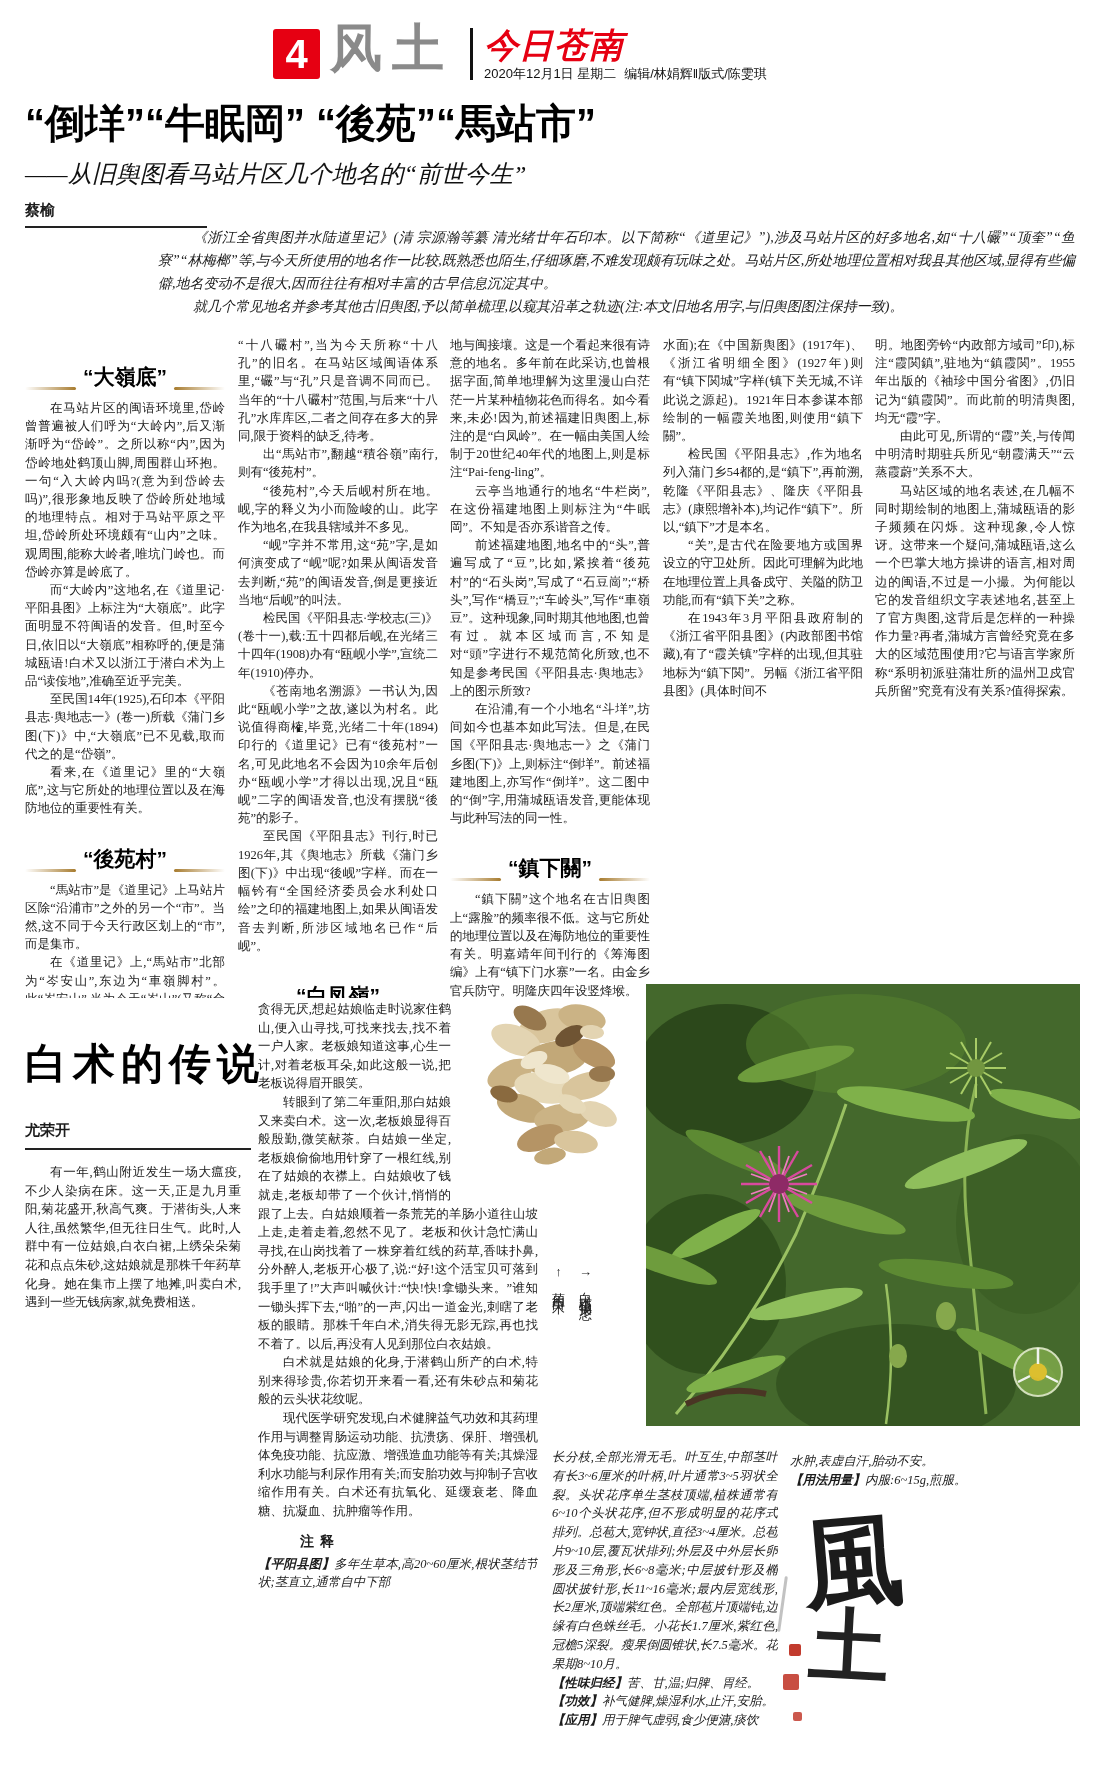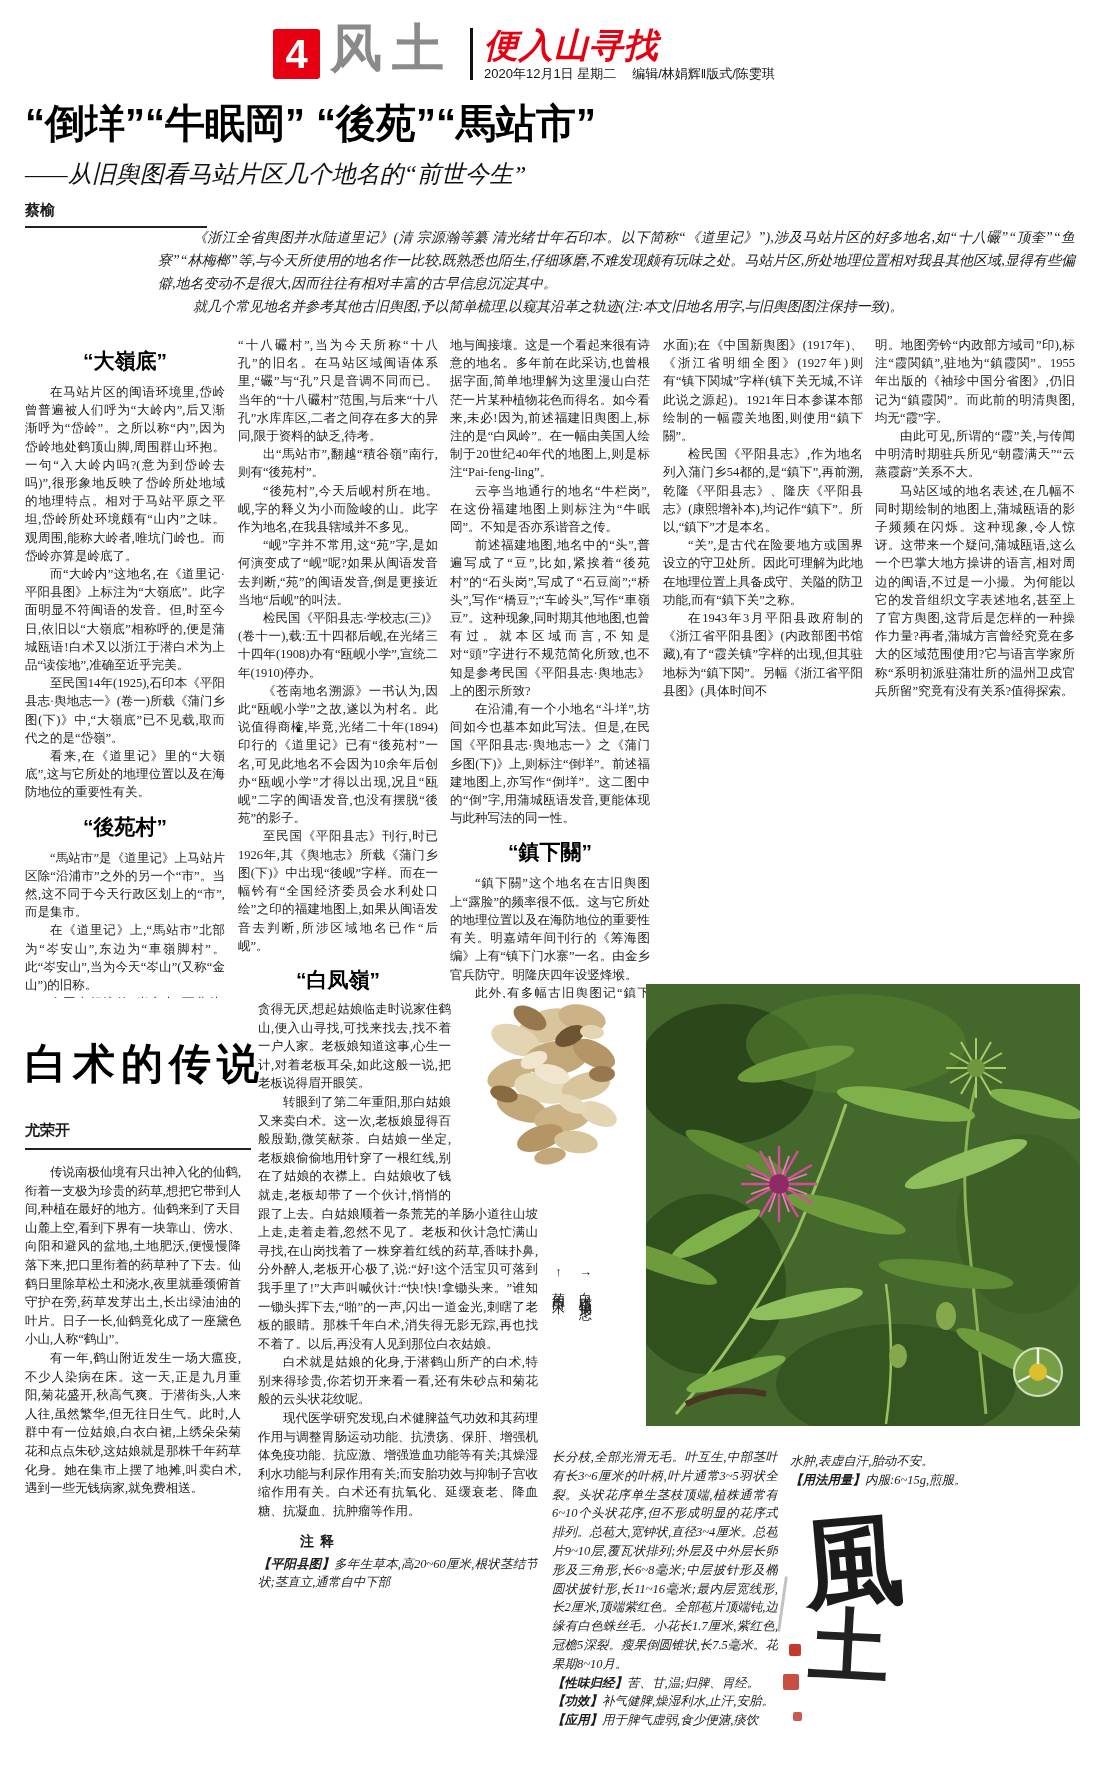--- a/index.html
+++ b/index.html
@@ -7,41 +7,41 @@
         font-family:"Liberation Serif","DejaVu Serif",serif;color:#1c1c1c;overflow:hidden;}
   
   .pagenum{position:absolute;left:273px;top:29px;width:47px;height:50px;background:#e60012;
            color:#fff;font:bold 40px/50px "Liberation Sans",sans-serif;text-align:center;border-radius:3px;}
   .secname{position:absolute;left:330px;top:18px;font:bold 52px/60px "Liberation Sans",sans-serif;
            color:#8a8a8a;letter-spacing:10px;}
   .mast-div{position:absolute;left:470px;top:28px;width:3px;height:52px;background:#111;}
   .paper{position:absolute;left:484px;top:26px;font:900 34px/38px "Liberation Sans",sans-serif;
          color:#e60012;font-style:italic;letter-spacing:1px;}
   .dateline{position:absolute;left:484px;top:66px;font:13px/16px "Liberation Sans",sans-serif;color:#111;
-            display:flex;gap:16px;white-space:nowrap;}
+            display:flex;gap:8px;white-space:nowrap;}
   
   .headline{position:absolute;left:25px;top:98px;width:620px;font:bold 40px/50px "Liberation Sans",sans-serif;
             color:#000;letter-spacing:0px;white-space:nowrap;}
   .subhead{position:absolute;left:25px;top:158px;font:italic 24px/32px "Liberation Serif",serif;color:#111;}
   .byline1{position:absolute;left:25px;top:200px;font:bold 15px/20px "Liberation Serif",serif;}
   .byline1-rule{position:absolute;left:25px;top:226px;width:182px;height:2px;background:#222;}
   .byline2{position:absolute;left:25px;top:1120px;font:bold 15px/20px "Liberation Serif",serif;}
   .byline2-rule{position:absolute;left:25px;top:1148px;width:226px;height:2px;background:#222;}
   .intro{position:absolute;left:158px;top:226px;width:917px;font:italic 14px/23px "Liberation Serif",serif;
          text-align:justify;color:#1a1a1a;}
   .intro p{margin:0;text-indent:2.5em;}
   
   .col{position:absolute;overflow:hidden;text-align:justify;font:12.5px/18.2px "Liberation Serif",serif;}
   .col p{margin:0;}
   .p{text-indent:2em;}
   .pn{text-indent:0;}
   .kv b{font-family:"Liberation Sans",sans-serif;font-weight:bold;}
   .kai{font-style:italic;}
   .nh{font:bold 14px/20px "Liberation Sans",sans-serif;margin:10px 0 4px 3em !important;letter-spacing:6px;}
-  .sec-h{display:flex;align-items:center;margin:12px 0 9px;flex-direction:column;}
+  .sec-h{display:flex;align-items:flex-end;margin:28px 0 9px;}
   .sec-t{font:bold 21px/26px "Liberation Sans",sans-serif;padding:0 7px;white-space:nowrap;color:#000;}
   .rule{flex:1;height:3px;border-radius:2px;}
   .rule.l{background:linear-gradient(90deg,rgba(167,123,46,0),#a77b2e);}
   .rule.r{background:linear-gradient(90deg,#a77b2e,rgba(167,123,46,0));}
   .c1-a{left:25px;top:336px;width:200px;height:662px;}
   .c2-a{left:238px;top:336px;width:200px;height:662px;}
   .c3-a{left:450px;top:336px;width:200px;height:662px;}
   .c4-a{left:663px;top:336px;width:200px;height:662px;}
   .c5-a{left:875px;top:336px;width:200px;height:662px;}
   
@@ -70,21 +70,21 @@
        transform:rotate(8deg);opacity:.6;}
 </style>
 </head>
 <body>
 
 <div id="page">
 
   <div class="pagenum">4</div>
   <div class="secname">风土</div>
   <div class="mast-div"></div>
-  <div class="paper">便入山寻找</div>
+  <div class="paper">今日苍南</div>
   <div class="dateline">
     <span>2020年12月1日 星期二</span>
     <span>编辑/林娟辉‖版式/陈雯琪</span>
   </div>
 
   <div class="headline">“倒垟”“牛眠岡” “後苑”“馬站市”</div>
   <div class="subhead">——从旧舆图看马站片区几个地名的“前世今生”</div>
   <div class="byline1">蔡榆</div>
   <div class="byline1-rule"></div>
   <div class="intro">
@@ -147,21 +147,20 @@
   <div class="col c5-a">
       <p class="pn">明。地图旁钤“内政部方域司”印),标注“霞関鎮”,驻地为“鎮霞関”。1955年出版的《袖珍中国分省图》,仍旧记为“鎮霞関”。而此前的明清舆图,均无“霞”字。</p>
       <p class="p">由此可见,所谓的“霞”关,与传闻中明清时期驻兵所见“朝霞满天”“云蒸霞蔚”关系不大。</p>
       <p class="p">马站区域的地名表述,在几幅不同时期绘制的地图上,蒲城瓯语的影子频频在闪烁。这种现象,令人惊讶。这带来一个疑问,蒲城瓯语,这么一个巴掌大地方操讲的语言,相对周边的闽语,不过是一小撮。为何能以它的发音组织文字表述地名,甚至上了官方舆图,这背后是怎样的一种操作力量?再者,蒲城方言曾经究竟在多大的区域范围使用?它与语言学家所称“系明初派驻蒲壮所的温州卫戍官兵所留”究竟有没有关系?值得探索。</p>
     </div>
 
   <div class="title2">白术的传说</div>
   <div class="byline2">尤荣开</div>
   <div class="byline2-rule"></div>
   <div class="col c1-b">
-      <p class="p">传说南极仙境有只出神入化的仙鹤,衔着一支极为珍贵的药草,想把它带到人间,种植在最好的地方。仙鹤来到了天目山麓上空,看到下界有一块靠山、傍水、向阳和避风的盆地,土地肥沃,便慢慢降落下来,把口里衔着的药草种了下去。仙鹤日里除草松土和浇水,夜里就垂颈俯首守护在旁,药草发芽出土,长出绿油油的叶片。日子一长,仙鹤竟化成了一座黛色小山,人称“鹤山”。</p>
       <p class="p">有一年,鹤山附近发生一场大瘟疫,不少人染病在床。这一天,正是九月重阳,菊花盛开,秋高气爽。于潜街头,人来人往,虽然繁华,但无往日生气。此时,人群中有一位姑娘,白衣白裙,上绣朵朵菊花和点点朱砂,这姑娘就是那株千年药草化身。她在集市上摆了地摊,叫卖白术,遇到一些无钱病家,就免费相送。</p>
     </div>
   <div class="col c2-b">
     <div class="herb-spacer"></div>
   <p class="pn">贪得无厌,想起姑娘临走时说家住鹤山,便入山寻找,可找来找去,找不着一户人家。老板娘知道这事,心生一计,对着老板耳朵,如此这般一说,把老板说得眉开眼笑。</p>
       <p class="p">转眼到了第二年重阳,那白姑娘又来卖白术。这一次,老板娘显得百般殷勤,微笑献茶。白姑娘一坐定,老板娘偷偷地用针穿了一根红线,别在了姑娘的衣襟上。白姑娘收了钱就走,老板却带了一个伙计,悄悄的跟了上去。白姑娘顺着一条荒芜的羊肠小道往山坡上走,走着走着,忽然不见了。老板和伙计急忙满山寻找,在山岗找着了一株穿着红线的药草,香味扑鼻,分外醉人,老板开心极了,说:“好!这个活宝贝可落到我手里了!”大声叫喊伙计:“快!快!拿锄头来。”谁知一锄头挥下去,“啪”的一声,闪出一道金光,刺瞎了老板的眼睛。那株千年白术,消失得无影无踪,再也找不着了。以后,再没有人见到那位白衣姑娘。</p>
       <p class="p">白术就是姑娘的化身,于潜鹤山所产的白术,特别来得珍贵,你若切开来看一看,还有朱砂点和菊花般的云头状花纹呢。</p>
       <p class="p">现代医学研究发现,白术健脾益气功效和其药理作用与调整胃肠运动功能、抗溃疡、保肝、增强机体免疫功能、抗应激、增强造血功能等有关;其燥湿利水功能与利尿作用有关;而安胎功效与抑制子宫收缩作用有关。白术还有抗氧化、延缓衰老、降血糖、抗凝血、抗肿瘤等作用。</p>
       <p class="nh">注释</p>
       <p class="pn kv kai"><b>【平阳县图】</b>多年生草本,高20~60厘米,根状茎结节状;茎直立,通常自中下部</p>

